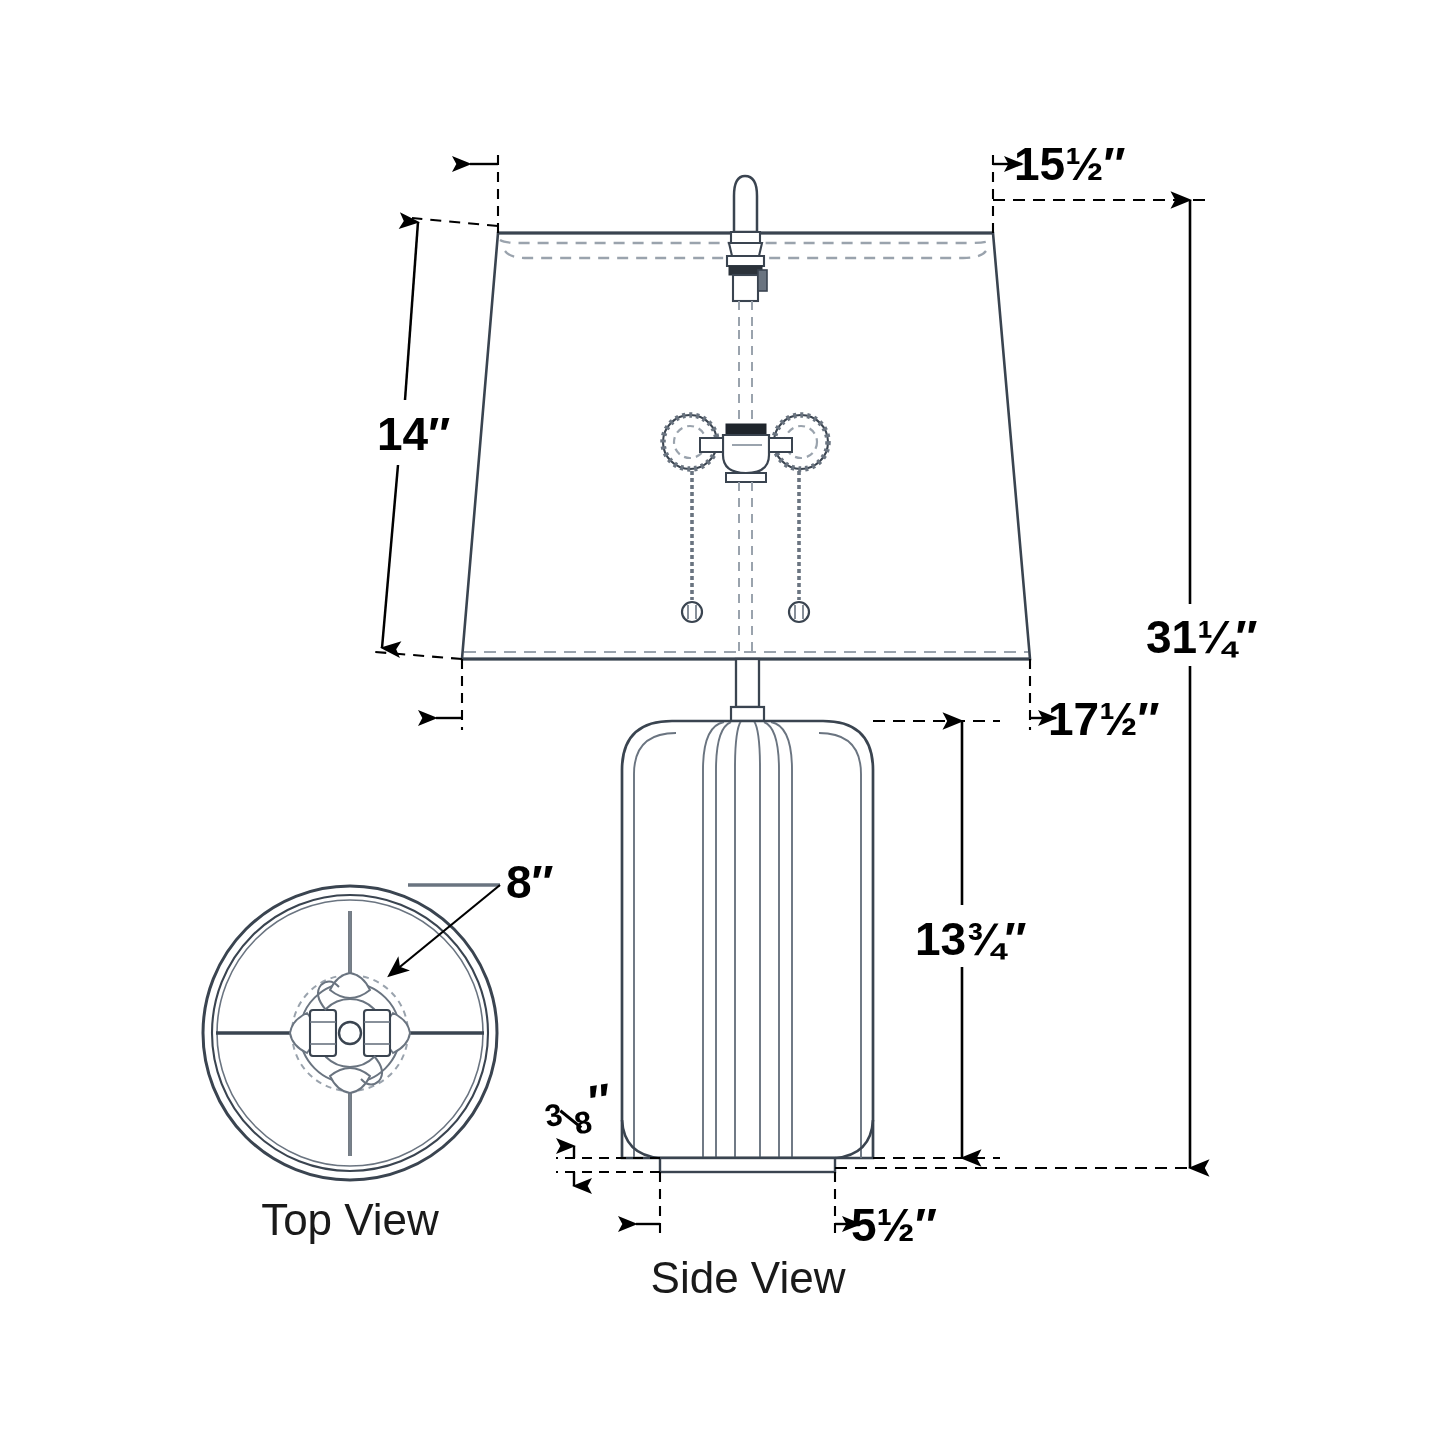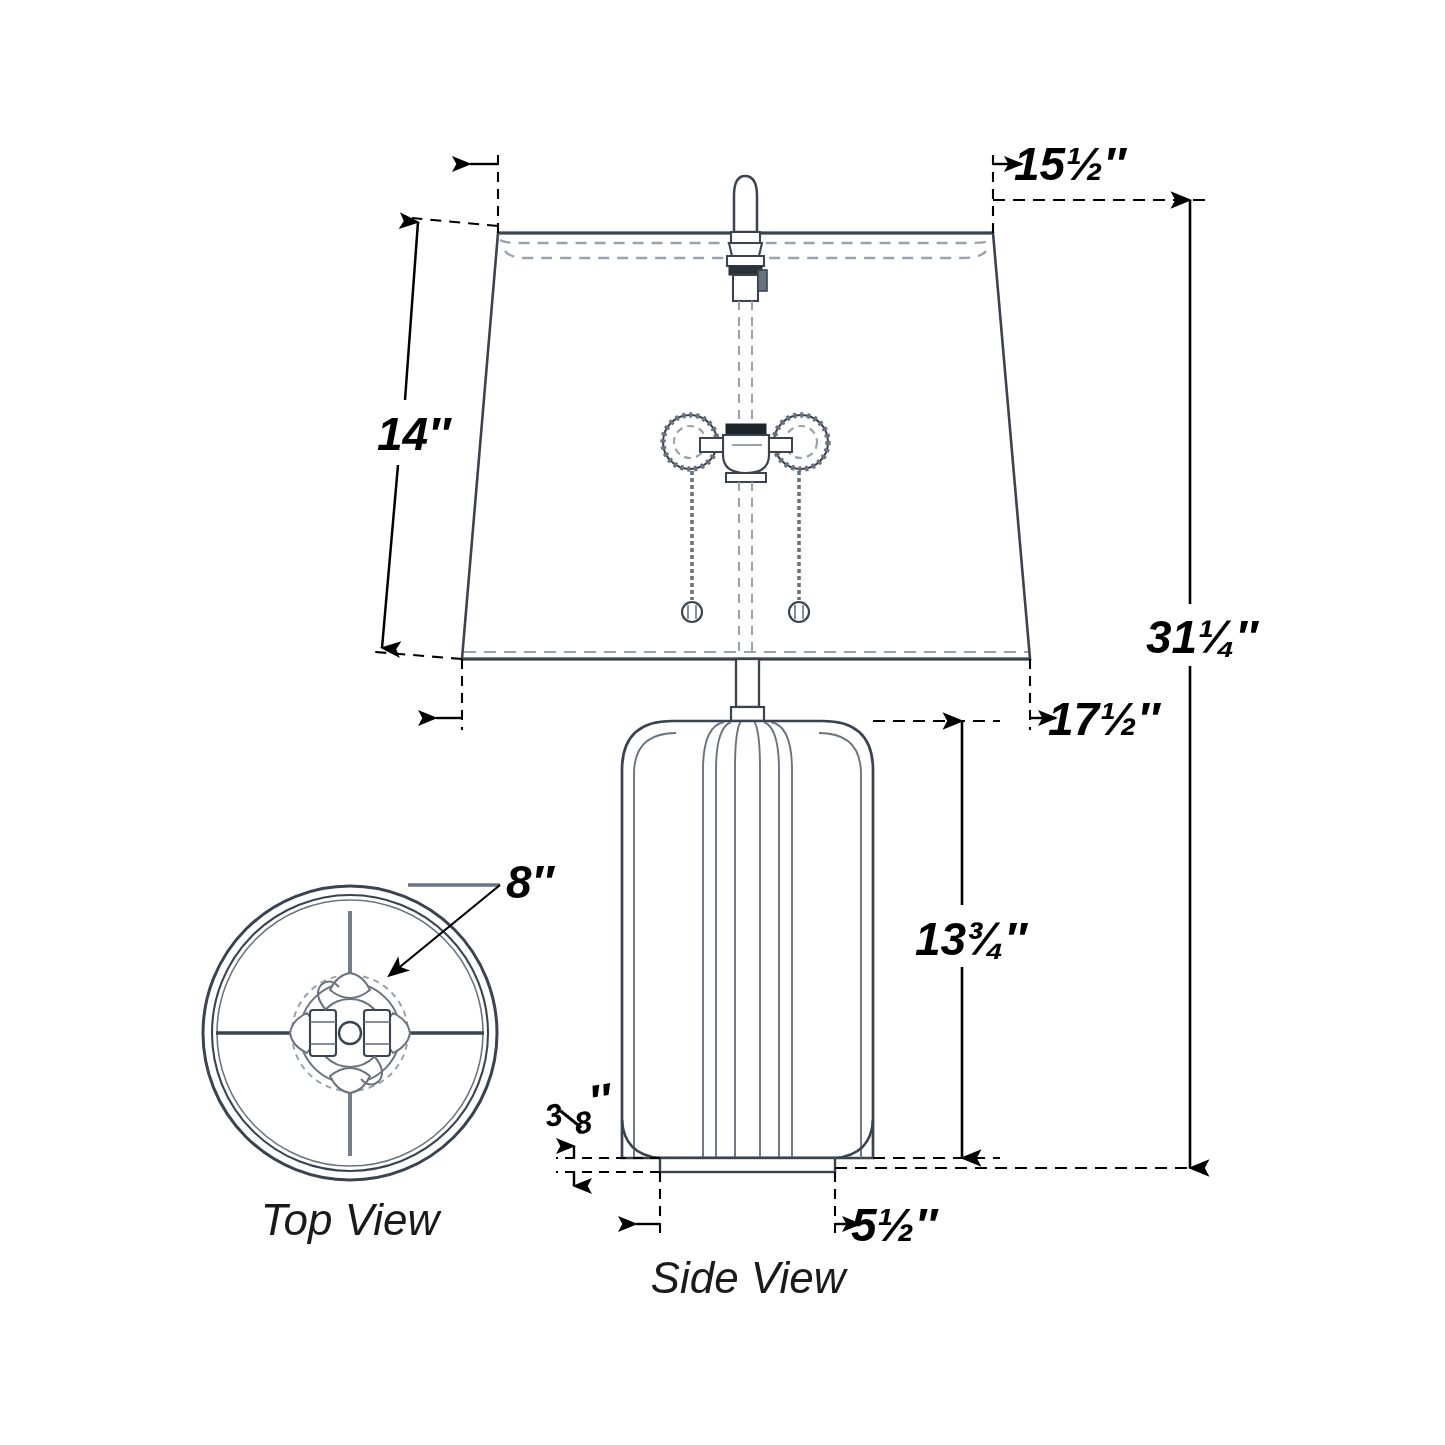--- a/index.html
+++ b/index.html
@@ -10,21 +10,20 @@
   }
   body {
     font-family: "Liberation Sans", sans-serif;
   }
   #drawing-root {
     position: relative;
     width: 1445px;
     height: 1445px;
     background: #ffffff;
     overflow: hidden;
-    font-style: italic;
   }
   #drawing-svg {
     position: absolute;
     left: 0;
     top: 0;
     width: 1445px;
     height: 1445px;
   }
   .dim-text {
     font-family: "Liberation Sans", sans-serif;

